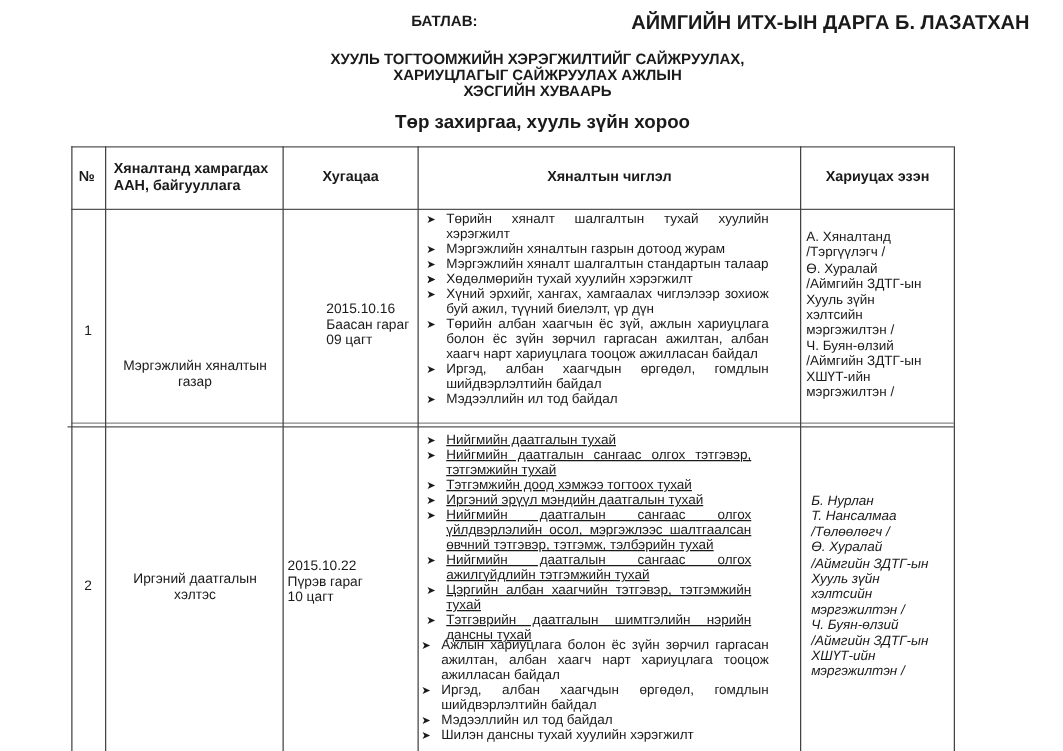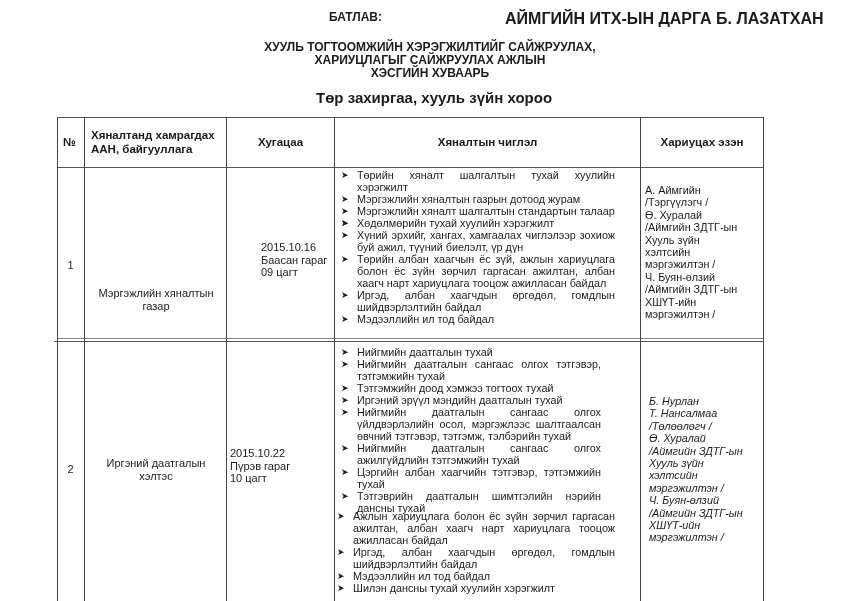--- a/index.html
+++ b/index.html
@@ -18,21 +18,21 @@
   .vline { position: absolute; width: 1px; background: #444; }
   .hline { position: absolute; height: 1px; background: #555; }
 
   .hdr { position: absolute; font-size: 11.5px; font-weight: bold; font-family: "Liberation Sans", sans-serif; line-height: 14px; }
   .cell { position: absolute; font-size: 11px; line-height: 12.5px; }
   .center { text-align: center; }
 
   ul.dir { list-style: none; margin: 0; padding: 0; position: absolute; font-size: 10.8px; line-height: 12px; }
   ul.dir li { position: relative; padding-left: 18px; text-align: justify; }
   ul.dir li .arrow { position: absolute; left: 2px; top: 0; font-size: 9px; }
-  ul.dir.u li .txt { }
+  ul.dir.u li .txt { text-decoration: underline; }
   .resp { font-size: 10.8px; line-height: 12.4px; }
   .italic { font-style: italic; }
   .clip { overflow: hidden; }
 </style>
 </head>
 <body>
 
 <div class="abs approve-label">БАТЛАВ:</div>
 <div class="abs approve-name">АЙМГИЙН ИТХ-ЫН ДАРГА Б. ЛАЗАТХАН</div>
 <div class="abs title">
@@ -78,21 +78,21 @@
         <li><span class="arrow">➤</span></li>
         <li><span class="arrow">➤</span><span class="txt">Хөдөлмөрийн тухай хуулийн хэрэгжилт</span></li>
         <li><span class="arrow">➤</span><span class="txt">Хүний эрхийг, хангах, хамгаалах чиглэлээр зохиож буй ажил, түүний биелэлт, үр дүн</span></li>
         <li><span class="arrow">➤</span><span class="txt">Төрийн албан хаагчын ёс зүй, ажлын хариуцлага болон ёс зүйн зөрчил гаргасан ажилтан, албан хаагч нарт хариуцлага тооцож ажилласан байдал</span></li>
         <li><span class="arrow">➤</span><span class="txt">Иргэд, албан хаагчдын өргөдөл, гомдлын шийдвэрлэлтийн байдал</span></li>
         <li><span class="arrow">➤</span><span class="txt">Мэдээллийн ил тод байдал</span></li>
 
       </ul>
     </div>
     <div class="cell resp" style="left:588px;top:67px;width:115px;">
-      <div>А. Аймгийн</div>
+      <div>А. Хяналтанд</div>
       <div>/Тэргүүлэгч /</div>
       <div>Ө. Хуралай</div>
       <div>/Аймгийн ЗДТГ-ын</div>
       <div>Хууль зүйн</div>
       <div>хэлтсийн</div>
       <div>мэргэжилтэн /</div>
       <div>Ч. Буян-өлзий</div>
       <div>/Аймгийн ЗДТГ-ын</div>
       <div>ХШҮТ-ийн</div>
       <div>мэргэжилтэн /</div>

